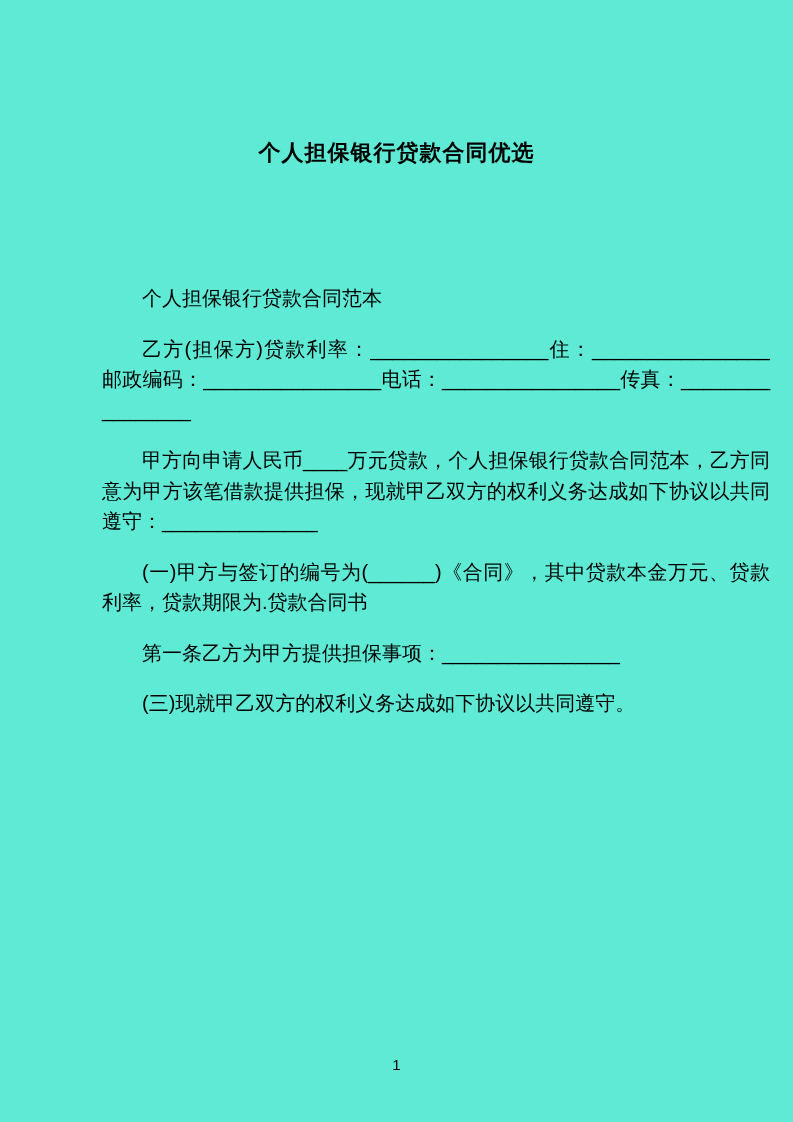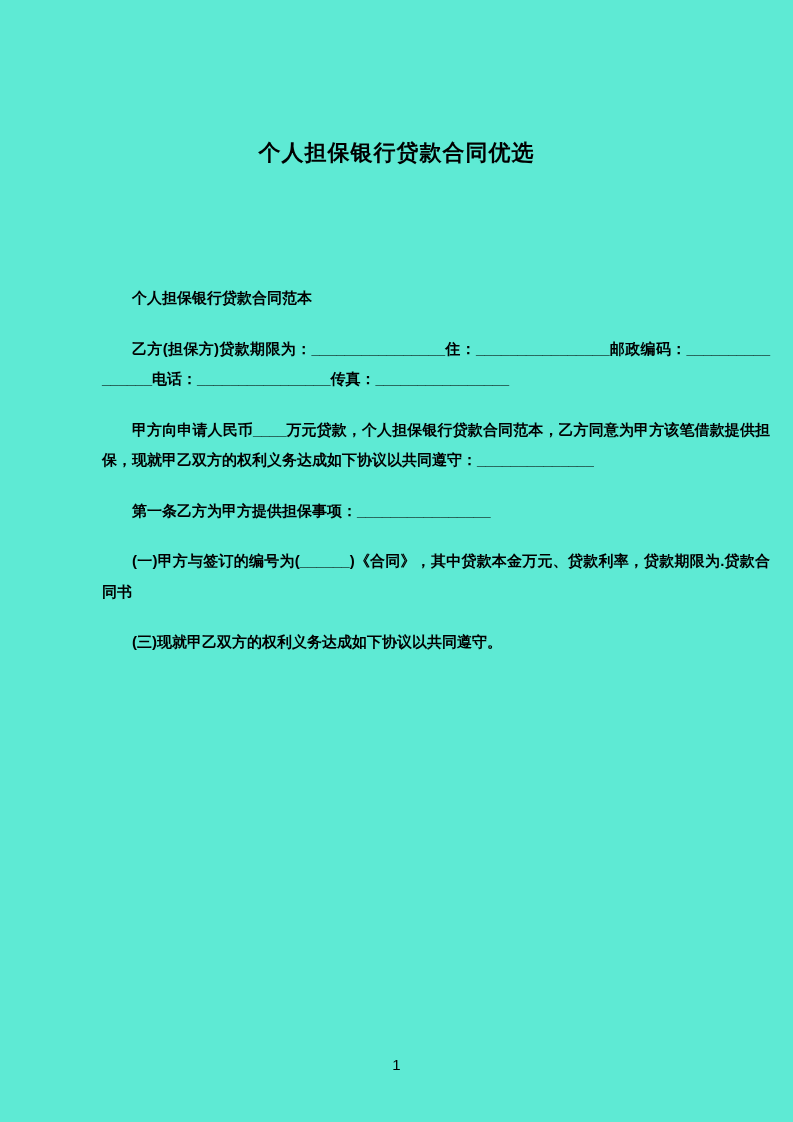--- a/index.html
+++ b/index.html
@@ -26,23 +26,23 @@
     font-size: 22px;
     line-height: 32px;
     font-weight: 700;
     letter-spacing: 1px;
   }
   .doc-body {
     position: absolute;
     top: 283px;
     left: 102px;
     width: 668px;
-    font-size: 15px;
+    font-size: 20px;
     line-height: 30.5px;
-    font-weight: 700;
+    font-weight: 400;
     text-align: justify;
     word-break: break-all;
   }
   .doc-body p {
     margin: 0 0 20px 0;
     text-indent: 2em;
   }
   .page-number {
     position: absolute;
     top: 1055px;
@@ -56,22 +56,22 @@
 </style>
 </head>
 <body>
 
 <div class="page">
 
   <h1 class="doc-title">个人担保银行贷款合同优选</h1>
 
   <div class="doc-body">
     <p>个人担保银行贷款合同范本</p>
-    <p>乙方(担保方)贷款期限为：________________住：________________邮政编码：________________电话：________________传真：________________</p>
+    <p>乙方(担保方)贷款利率：________________住：________________邮政编码：________________电话：________________传真：________________</p>
     <p>甲方向申请人民币____万元贷款，个人担保银行贷款合同范本，乙方同意为甲方该笔借款提供担保，现就甲乙双方的权利义务达成如下协议以共同遵守：______________</p>
+    <p>(一)甲方与签订的编号为(______)《合同》，其中贷款本金万元、贷款利率，贷款期限为.贷款合同书</p>
     <p>第一条乙方为甲方提供担保事项：________________</p>
-    <p>(一)甲方与签订的编号为(______)《合同》，其中贷款本金万元、贷款利率，贷款期限为.贷款合同书</p>
     <p>(三)现就甲乙双方的权利义务达成如下协议以共同遵守。</p>
   </div>
 
   <div class="page-number">1</div>
 
 </div>
 
 </body></html>

